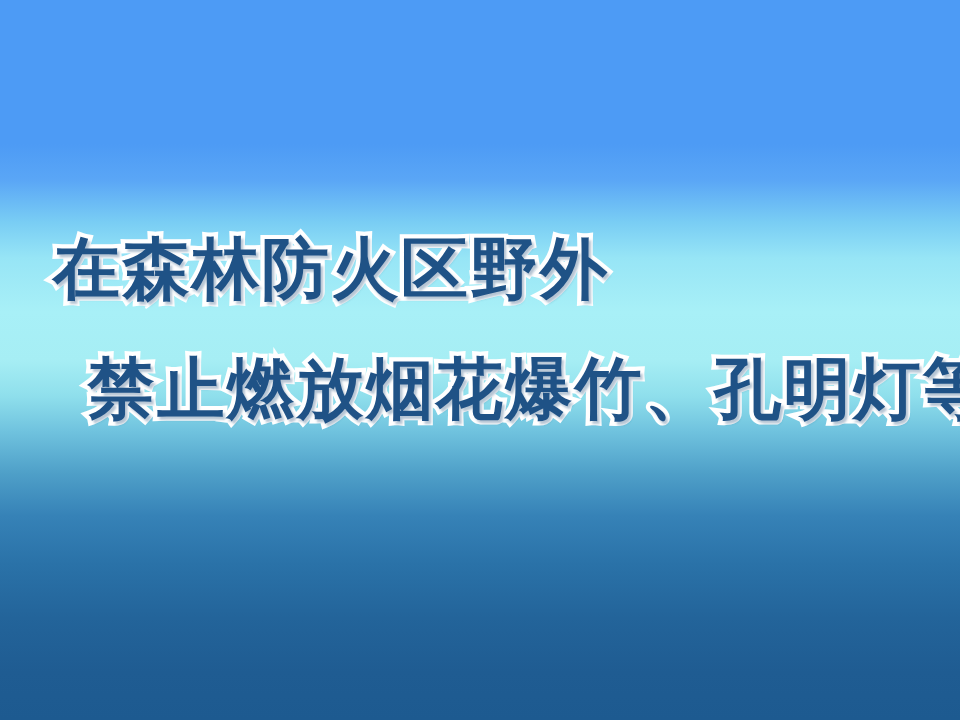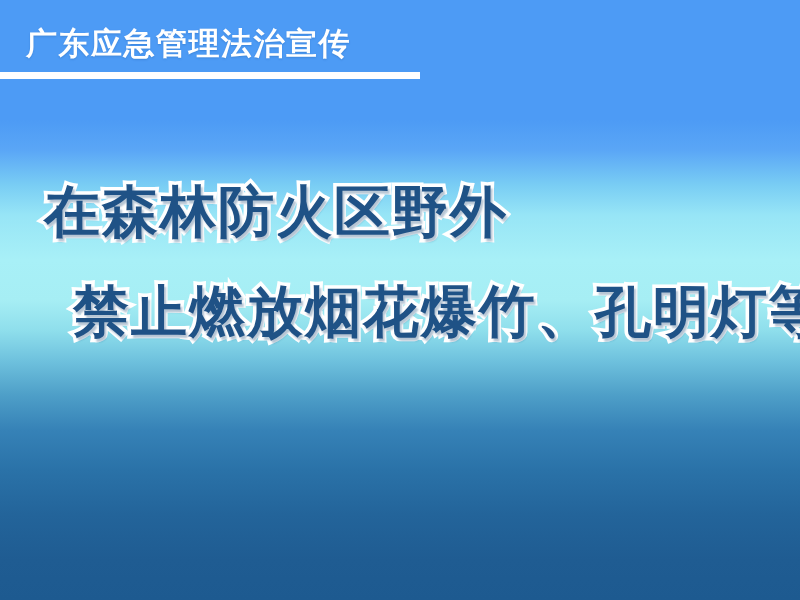--- a/index.html
+++ b/index.html
@@ -66,21 +66,21 @@
     top: 72px;
     width: 420px;
     height: 7px;
     background: #ffffff;
   }
 
   
   .headline {
     position: absolute;
     left: 0;
-    top: 184px;
+    top: 196px;
     width: 800px;
   }
   .headline-line {
     color: #1f5286;
     font-size: 56px;
     font-weight: bold;
     line-height: 1.0;
     letter-spacing: 2px;
     white-space: nowrap;
     
@@ -97,23 +97,19 @@
   .line-2 {
     padding-left: 54px;
     margin-left: 19px;
   }
 </style>
 </head>
 <body>
 
 <div id="poster">
 
-  <div class="header-band">
-    <div class="header-title">广东应急管理法治宣传</div>
-    <div class="header-rule"></div>
-  </div>
 
   <div class="headline">
     <div class="headline-line line-1">在森林防火区野外</div>
     <div class="headline-line line-2">禁止燃放烟花爆竹、孔明灯等</div>
   </div>
 
 </div>
 
 </body></html>

